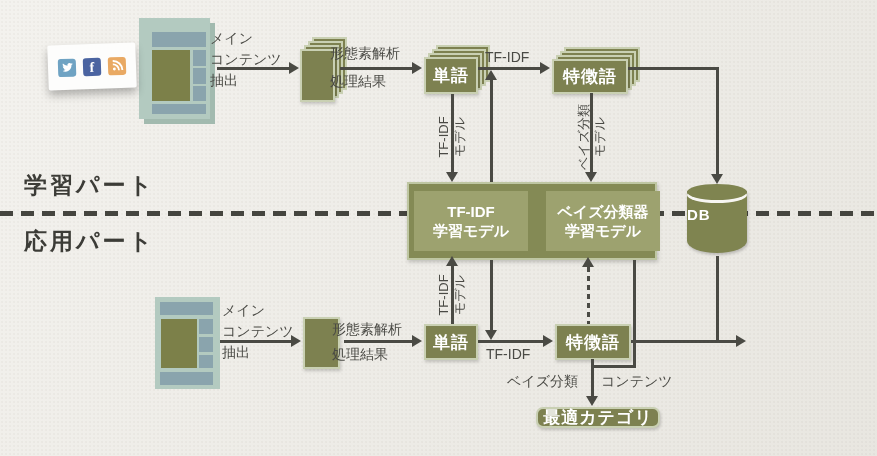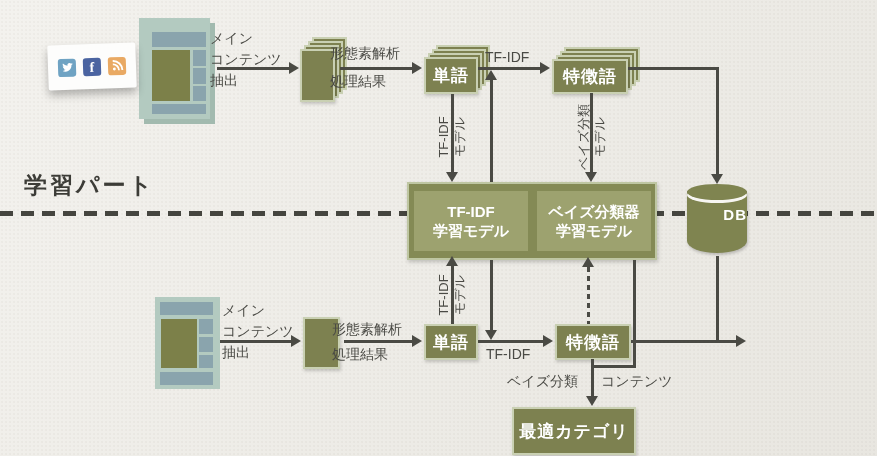--- a/index.html
+++ b/index.html
@@ -49,21 +49,21 @@
   .model-box{
     position:absolute;width:114px;height:60px;top:7px;background:#9da26f;
     display:flex;flex-direction:column;align-items:center;justify-content:center;
     color:#fff;font-weight:bold;font-size:15px;line-height:19px;text-align:center;
   }
   
   .db-body{left:687px;top:191px;width:60px;height:62px;background:#7f8450;
     border-radius:0 0 50% 50% / 0 0 12px 12px;z-index:2;box-shadow:1px 2px 3px rgba(0,0,0,.2);}
   .db-top{left:687px;top:184px;width:60px;height:16px;background:#7f8450;
     border-radius:50%;z-index:2;box-shadow:0 3px 0 #f7f6f2;}
-  .db-label{left:687px;top:206px;width:60px;text-align:right;color:#fff;
+  .db-label{left:687px;top:206px;width:60px;text-align:left;color:#fff;
     font-weight:bold;font-size:15px;letter-spacing:1px;z-index:3;}
   
   .mock{background:#b3cac0;z-index:2;}
   .mock .blk{position:absolute;background:#8aa4ad;}
   .mock .main{position:absolute;background:#7c8049;}
   .mock-back{background:#a2baaf;z-index:2;}
   
   .ln{background:#4a4a44;z-index:2;}
   .ln.dash-v{background:repeating-linear-gradient(180deg,#4a4a44 0 5px, transparent 5px 9px);}
   .head{width:0;height:0;z-index:2;}
@@ -87,20 +87,21 @@
   .fb-f{color:#fff;font-weight:bold;font-size:14px;font-family:"Liberation Serif","DejaVu Serif",serif;line-height:1;margin-top:3px;}
 </style>
 </head>
 <body>
 
 <div class="stage">
 
   <div class="el divider"></div>
 
   <div class="el section-label" style="left:24px;top:170px;">学習パート</div>
+  <div class="el section-label" style="left:24px;top:226px;">応用パート</div>
 
   <div class="el card">
     <div class="sicon" style="background:#6fa3c3;">
       <svg viewBox="0 0 24 24">
           <path fill="#fff" d="M22 5.9c-.7.3-1.5.6-2.3.7.8-.5 1.4-1.3 1.7-2.2-.8.5-1.6.8-2.5 1a4 4 0 0 0-6.9 3.6A11.3 11.3 0 0 1 3.7 4.8a4 4 0 0 0 1.2 5.3c-.6 0-1.3-.2-1.8-.5v.1a4 4 0 0 0 3.2 3.9c-.6.2-1.2.2-1.8.1a4 4 0 0 0 3.7 2.8A8 8 0 0 1 2 18.1a11.3 11.3 0 0 0 6.1 1.8c7.3 0 11.3-6 11.3-11.3v-.5c.8-.6 1.5-1.3 2-2.2z"></path>
         </svg>
     </div>
     <div class="sicon" style="background:#4b64a1;">
       <span class="fb-f">f</span>
     </div>
@@ -183,21 +184,21 @@
   <div class="el vlabel" style="left:550px;top:120px;width:84px;height:34px;">
     <div>ベイズ分類</div>
     <div>モデル</div>
   </div>
 
   <div class="el container-box">
     <div class="model-box" style="left:5px;">
       <div>TF-IDF</div>
       <div>学習モデル</div>
     </div>
-    <div class="model-box" style="left:128px;">
+    <div class="model-box" style="left:137px;">
       <div>ベイズ分類器</div>
       <div>学習モデル</div>
     </div>
   </div>
 
   <div class="el db-body"></div>
   <div class="el db-top"></div>
   <div class="el db-label">DB</div>
 
   <div class="el ln" style="left:716px;top:256px;width:3px;height:87px;"></div>
@@ -254,17 +255,17 @@
   <div class="el head r" style="left:736px;top:335px;"></div>
 
   <div class="el ln" style="left:633px;top:260px;width:3px;height:107px;"></div>
   <div class="el ln" style="left:591px;top:365px;width:45px;height:3px;"></div>
   <div class="el ln" style="left:591px;top:359px;width:3px;height:38px;"></div>
   <div class="el head d" style="left:586px;top:396px;"></div>
   <div class="el lbl" style="left:498px;top:374px;width:80px;text-align:right;line-height:15px;">ベイズ分類</div>
   <div class="el lbl" style="left:601px;top:374px;width:90px;text-align:left;line-height:15px;">コンテンツ</div>
 
 
-  <div class="el obox" style="left:512px;top:407px;width:124px;height:48px;">
+  <div class="el obox" style="left:536px;top:407px;width:124px;height:21px;border-radius:7px;">
     <span class="obox-label">最適カテゴリ</span>
   </div>
 
 </div>
 
 </body></html>

